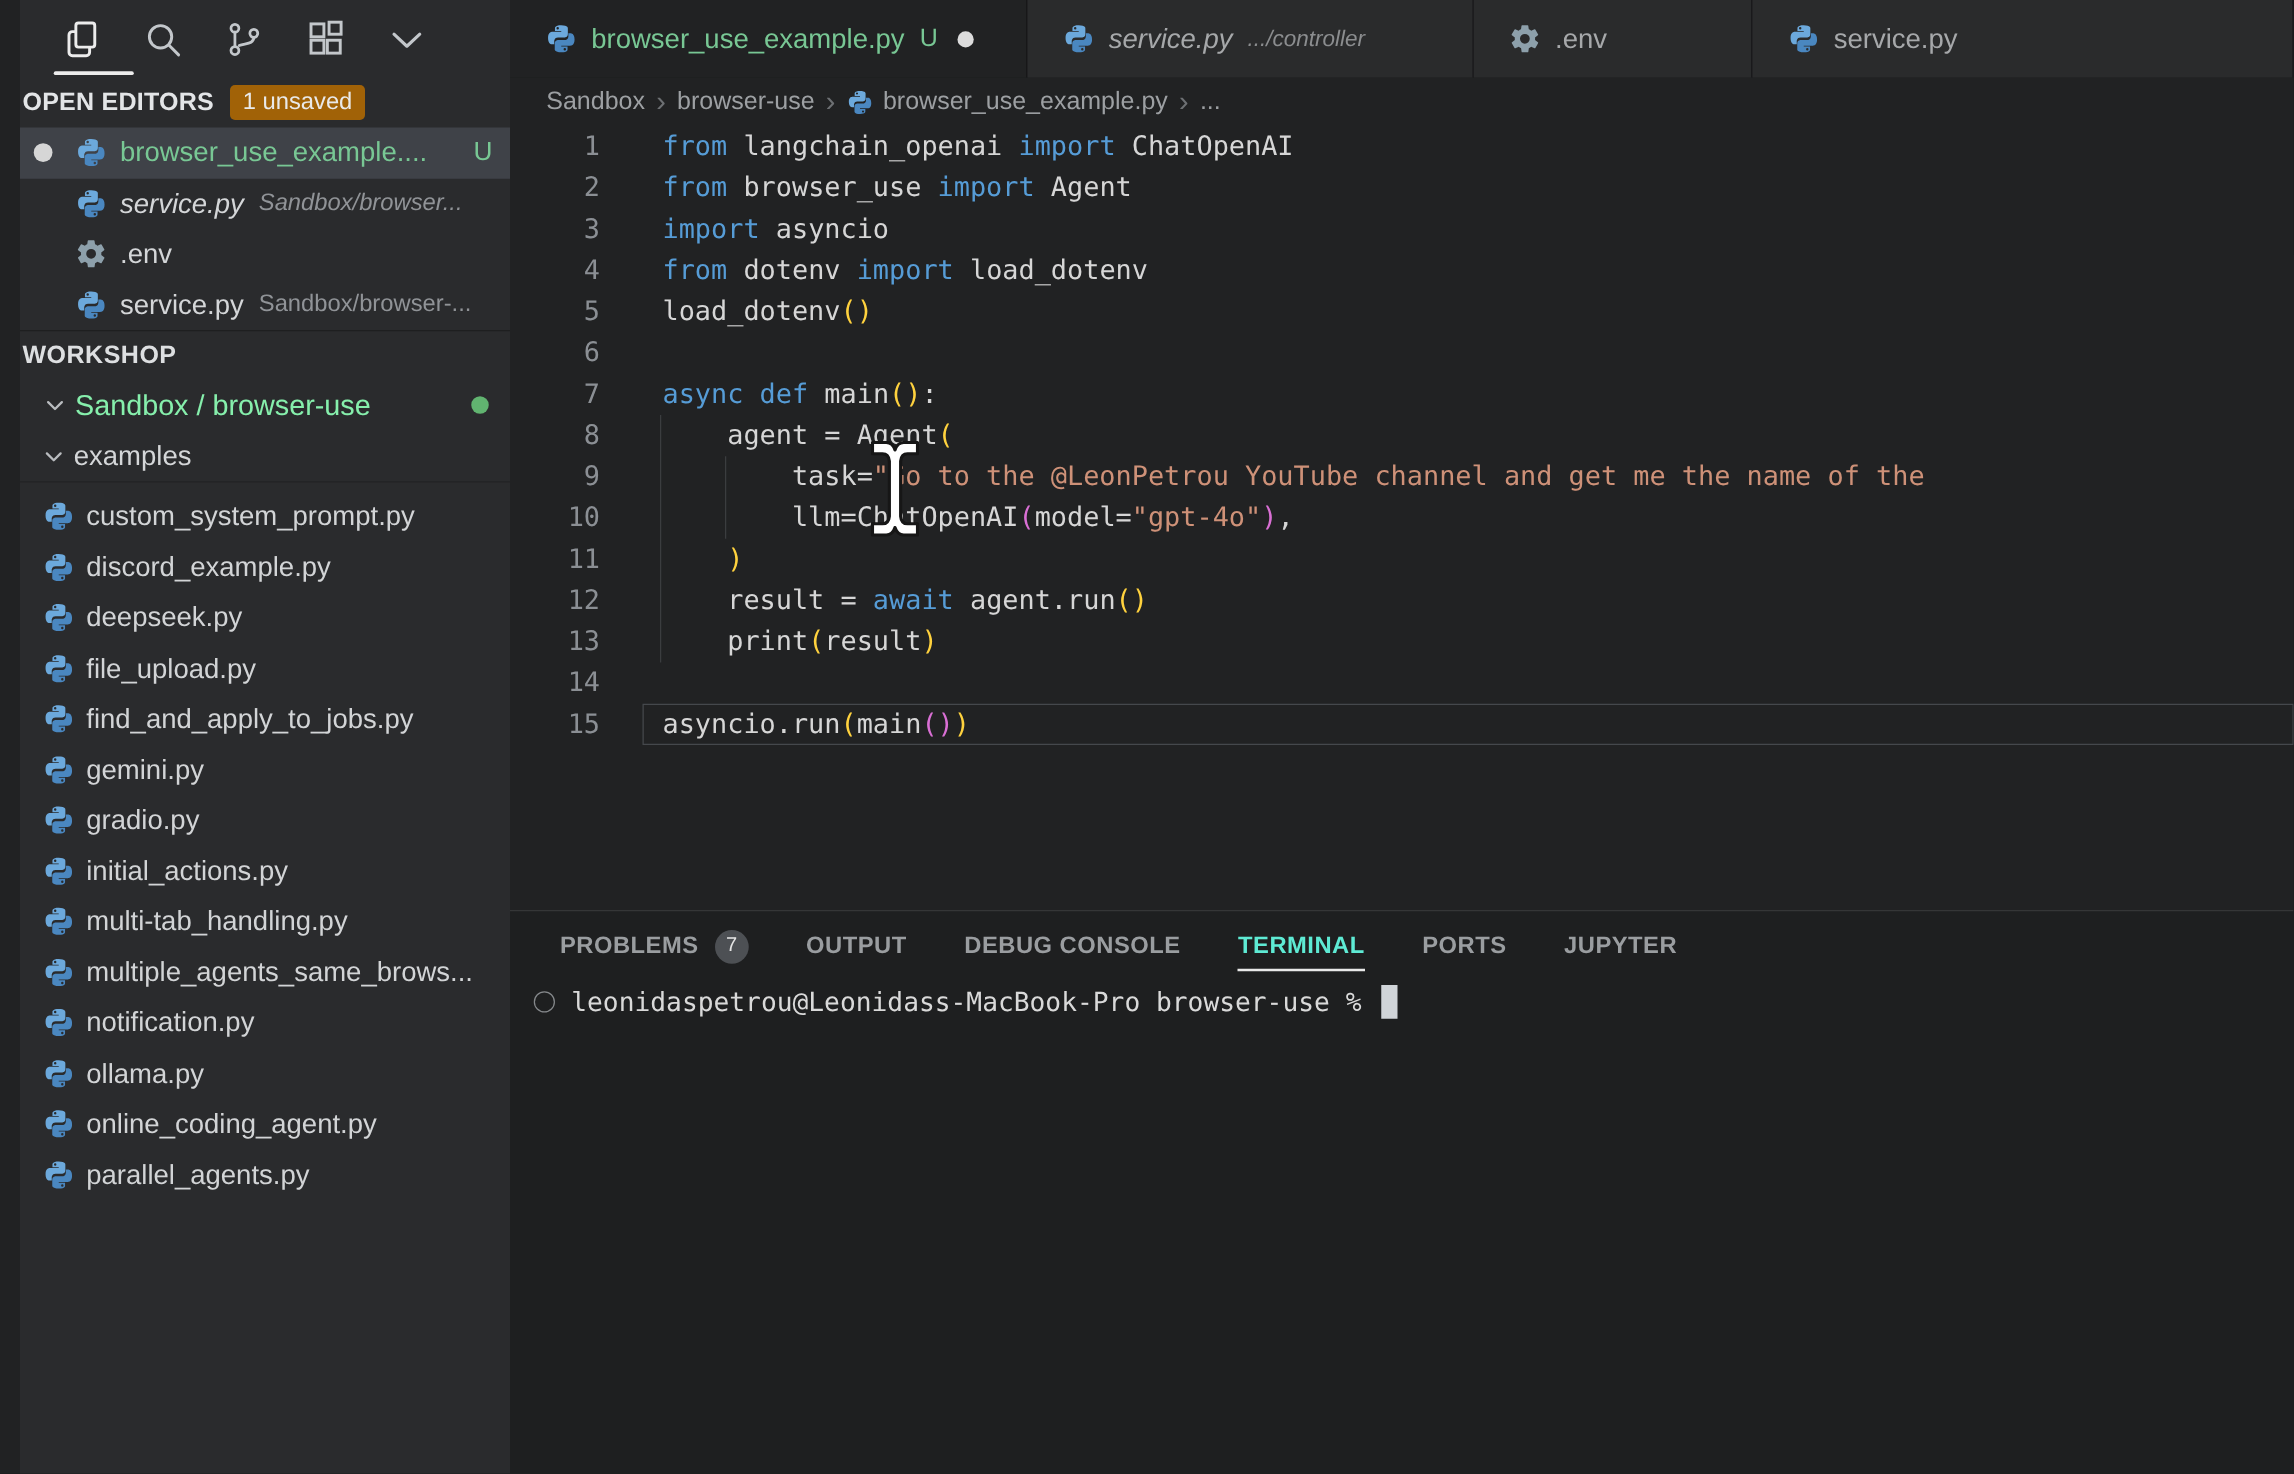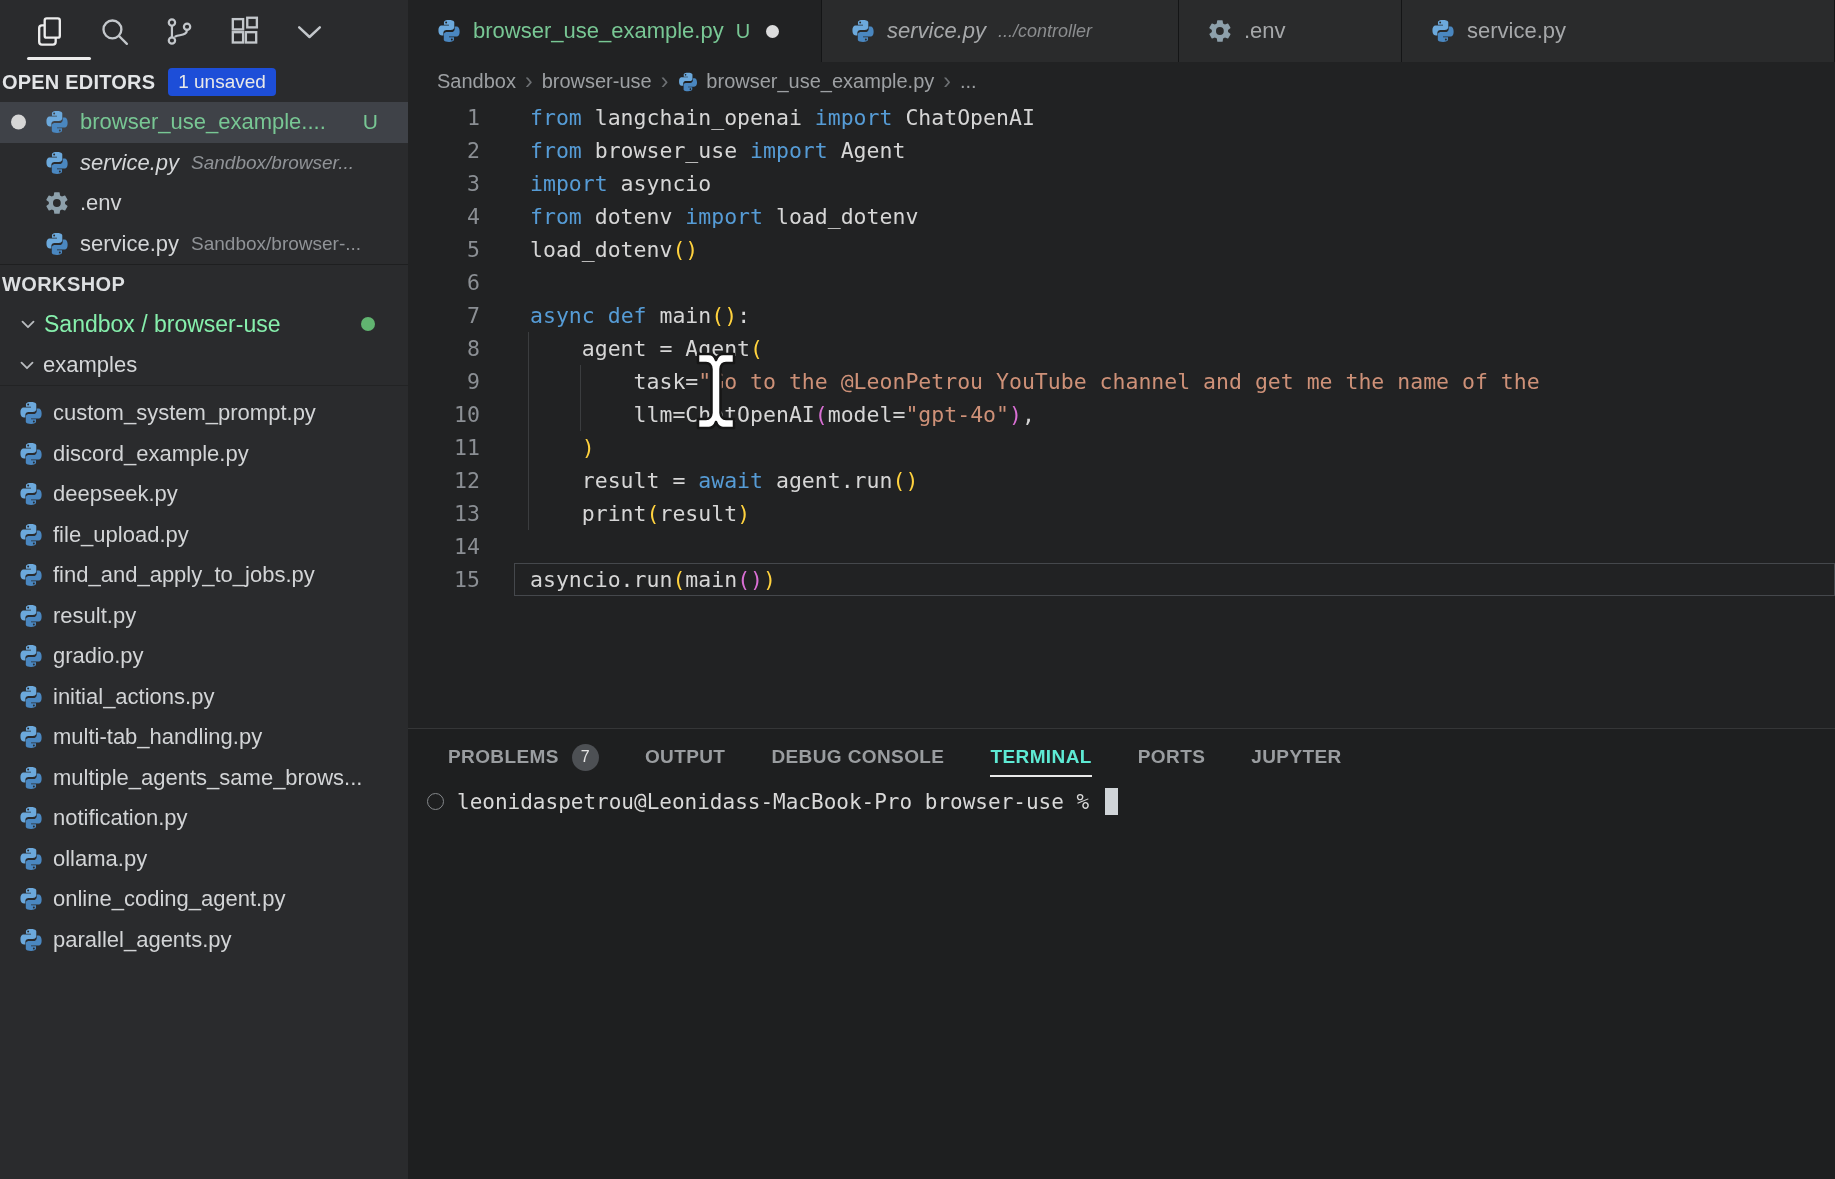--- a/index.html
+++ b/index.html
@@ -1,29 +1,29 @@
 <!DOCTYPE html>
 <html><head>
 <meta charset="utf-8">
 <style>
   html,body{margin:0;padding:0;background:#151515;}
   body{width:1835px;height:1179px;overflow:hidden;font-family:"Liberation Sans",sans-serif;}
   .app{position:relative;width:1835px;height:1179px;background:#212223;overflow:hidden;}
 
   
-  .sidebar{position:absolute;left:0;top:0;width:408px;height:100%;background:#2a2b2d;border-right:1px solid #191a1b;overflow:hidden;}
+  .sidebar{position:absolute;left:16px;top:0;width:408px;height:100%;background:#2a2b2d;border-right:1px solid #191a1b;overflow:hidden;}
   .activity-row{position:relative;height:62px;display:flex;align-items:center;gap:27px;padding-left:30px;}
   .act-icon{width:38px;height:38px;display:flex;align-items:center;justify-content:center;color:#c3c7cb;cursor:pointer;}
   .act-icon.active{color:#ececec;}
   .act-icon svg{width:33px;height:33px;}
   .act-underline{position:absolute;left:27px;top:57px;width:64px;height:3px;background:#ececec;border-radius:2px;}
 
   .oe-header{height:40px;display:flex;align-items:center;padding-left:2px;}
   .oe-title{font-size:20px;font-weight:bold;color:#e3e5e7;letter-spacing:.2px;white-space:nowrap;}
-  .badge{margin-left:13px;background:#1d4ed8;color:#e9e9e9;font-size:19px;padding:3px 10px;border-radius:4px;white-space:nowrap;}
+  .badge{margin-left:13px;background:#a16207;color:#e9e9e9;font-size:19px;padding:3px 10px;border-radius:4px;white-space:nowrap;}
 
   .oe-row{height:40.5px;display:flex;align-items:center;padding-left:44px;position:relative;font-size:22px;color:#d4d6d8;cursor:pointer;}
   .oe-row.active{background:#3f4248;}
   .oe-dot{position:absolute;left:11px;top:50%;transform:translateY(-50%);width:15px;height:15px;border-radius:50%;background:#d6d6d6;}
   .ficon{width:26px;height:26px;flex:none;}
   .ficon svg{width:100%;height:100%;display:block;}
   .oe-row .ficon{margin-right:10px;}
   .oe-label{white-space:nowrap;}
   .oe-label.green{color:#78c794;}
   .italic{font-style:italic;}
@@ -239,21 +239,21 @@
           </span>
           <span>find_and_apply_to_jobs.py</span>
         </div>
         <div class="file-row">
           <span class="ficon">
             <svg viewBox="0 0 32 32">
               <path fill="#6ca9dc" d="M15.9 2.6c-6.5 0-6.1 2.8-6.1 2.8v2.9h6.2v.9H7.3S3 8.7 3 15.2s3.8 6.3 3.8 6.3h2.3v-3s-.1-3.8 3.7-3.8h6.1s3.6.1 3.6-3.5V5.6s.5-3-6.6-3zm-3.4 1.8a1.2 1.2 0 1 1 0 2.4 1.2 1.2 0 0 1 0-2.4z"></path>
               <path fill="#4a87c0" d="M16.1 29.4c6.5 0 6.1-2.8 6.1-2.8v-2.9H16v-.9h8.8s4.3.5 4.3-6c0-6.5-3.8-6.3-3.8-6.3H23v3s.1 3.8-3.7 3.8h-6.1s-3.6-.1-3.6 3.5v5.6s-.5 3 6.5 3zm3.4-1.8a1.2 1.2 0 1 1 0-2.4 1.2 1.2 0 0 1 0 2.4z"></path>
             </svg>
           </span>
-          <span>result.py</span>
+          <span>gemini.py</span>
         </div>
         <div class="file-row">
           <span class="ficon">
             <svg viewBox="0 0 32 32">
               <path fill="#6ca9dc" d="M15.9 2.6c-6.5 0-6.1 2.8-6.1 2.8v2.9h6.2v.9H7.3S3 8.7 3 15.2s3.8 6.3 3.8 6.3h2.3v-3s-.1-3.8 3.7-3.8h6.1s3.6.1 3.6-3.5V5.6s.5-3-6.6-3zm-3.4 1.8a1.2 1.2 0 1 1 0 2.4 1.2 1.2 0 0 1 0-2.4z"></path>
               <path fill="#4a87c0" d="M16.1 29.4c6.5 0 6.1-2.8 6.1-2.8v-2.9H16v-.9h8.8s4.3.5 4.3-6c0-6.5-3.8-6.3-3.8-6.3H23v3s.1 3.8-3.7 3.8h-6.1s-3.6-.1-3.6 3.5v5.6s-.5 3 6.5 3zm3.4-1.8a1.2 1.2 0 1 1 0-2.4 1.2 1.2 0 0 1 0 2.4z"></path>
             </svg>
           </span>
           <span>gradio.py</span>
         </div>

